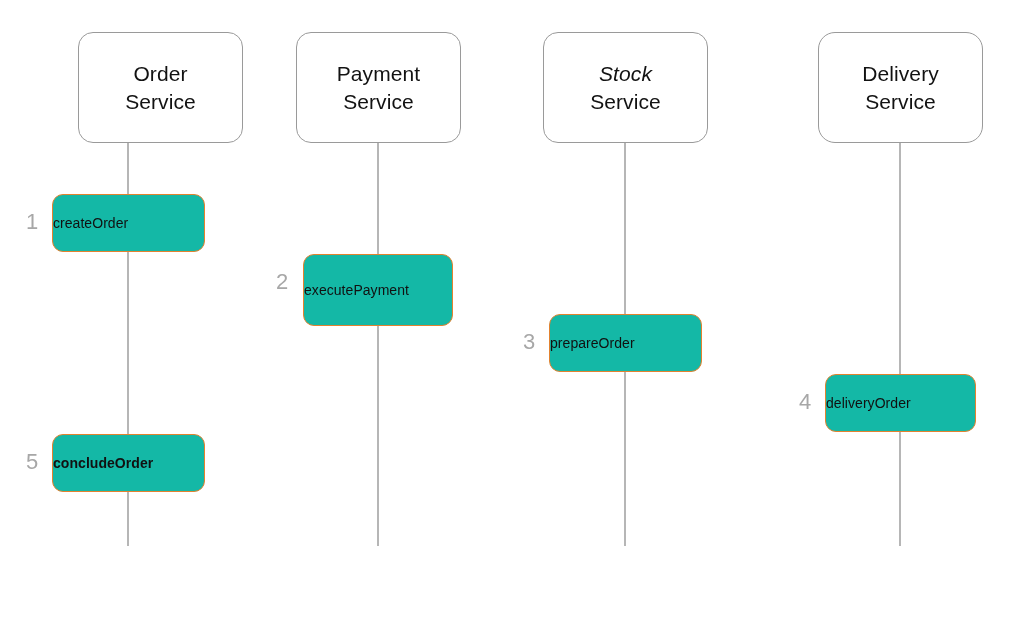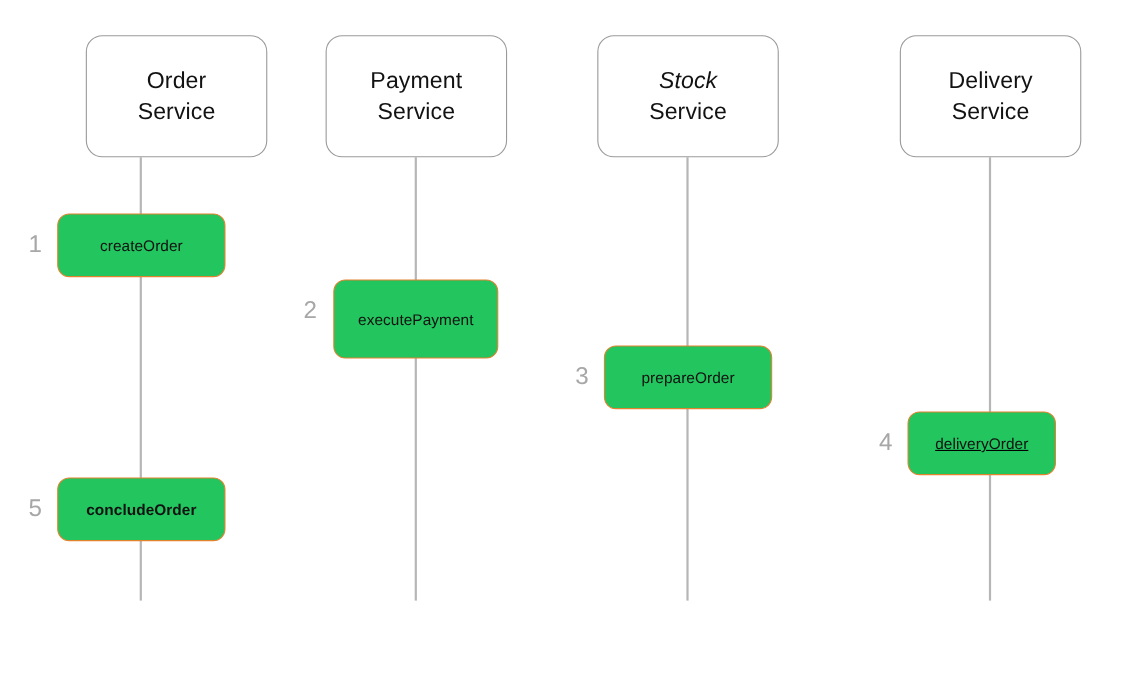--- a/index.html
+++ b/index.html
@@ -44,26 +44,26 @@
     line-height: 1.32;
     color: #121212;
     text-align: center;
     letter-spacing: 0.1px;
     white-space: pre-line;
   }
   
   .message-box {
     position: absolute;
     box-sizing: border-box;
-    background: #22c55e;
+    background: #14b8a6;
     border: 1.7px solid #e3822f;
     border-radius: 11px;
     display: flex;
     align-items: center;
-    justify-content: center;
+    justify-content: flex-start;
     z-index: 3;
   }
   .message-box .mlabel {
     font-size: 14px;
     color: #111111;
     text-align: center;
     letter-spacing: 0.05px;
     white-space: nowrap;
   }
   
@@ -92,39 +92,39 @@
         <div class="pname" style="color: rgb(18, 18, 18);">Service</div>
       </div>
       <div class="participant" style="left: 296px; top: 32px; width: 165px; height: 111px; border-color: rgb(154, 154, 154);">
         <div class="pname" style="color: rgb(18, 18, 18);">Payment</div>
         <div class="pname" style="color: rgb(18, 18, 18);">Service</div>
       </div>
       <div class="participant" style="left: 543px; top: 32px; width: 165px; height: 111px; border-color: rgb(154, 154, 154);">
         <div class="pname" style="color: rgb(18, 18, 18); font-style: italic;">Stock</div>
         <div class="pname" style="color: rgb(18, 18, 18);">Service</div>
       </div>
-      <div class="participant" style="left: 818px; top: 32px; width: 165px; height: 111px; border-color: rgb(154, 154, 154);">
+      <div class="participant" style="left: 818px; top: 32px; width: 165px; height: 111px; border-color: rgb(154, 154, 154); border-radius: 17px;">
         <div class="pname" style="color: rgb(18, 18, 18);">Delivery</div>
         <div class="pname" style="color: rgb(18, 18, 18);">Service</div>
       </div>
     </div>
   <div id="messages">
       <div class="message-box" style="left: 52px; top: 194px; width: 153px; height: 58px; border-color: rgb(227, 130, 47);">
         <span class="mlabel" style="color: rgb(17, 17, 17);">createOrder</span>
       </div>
       <div class="step-number" style="left: 26px; top: 211px; color: rgb(167, 167, 167);">1</div>
       <div class="message-box" style="left: 303px; top: 254px; width: 150px; height: 72px; border-color: rgb(227, 130, 47);">
         <span class="mlabel" style="color: rgb(17, 17, 17);">executePayment</span>
       </div>
       <div class="step-number" style="left: 276px; top: 271px; color: rgb(167, 167, 167);">2</div>
       <div class="message-box" style="left: 549px; top: 314px; width: 153px; height: 58px; border-color: rgb(227, 130, 47);">
         <span class="mlabel" style="color: rgb(17, 17, 17);">prepareOrder</span>
       </div>
       <div class="step-number" style="left: 523px; top: 331px; color: rgb(167, 167, 167);">3</div>
-      <div class="message-box" style="left: 825px; top: 374px; width: 135px; height: 58px; border-color: rgb(227, 130, 47); text-decoration: underline;">
+      <div class="message-box" style="left: 825px; top: 374px; width: 151px; height: 58px; border-color: rgb(227, 130, 47);">
         <span class="mlabel" style="color: rgb(17, 17, 17);">deliveryOrder</span>
       </div>
       <div class="step-number" style="left: 799px; top: 391px; color: rgb(167, 167, 167);">4</div>
       <div class="message-box" style="left: 52px; top: 434px; width: 153px; height: 58px; border-color: rgb(227, 130, 47); font-weight: bold;">
         <span class="mlabel" style="color: rgb(17, 17, 17);">concludeOrder</span>
       </div>
       <div class="step-number" style="left: 26px; top: 451px; color: rgb(167, 167, 167);">5</div>
     </div>
 </div>
 

